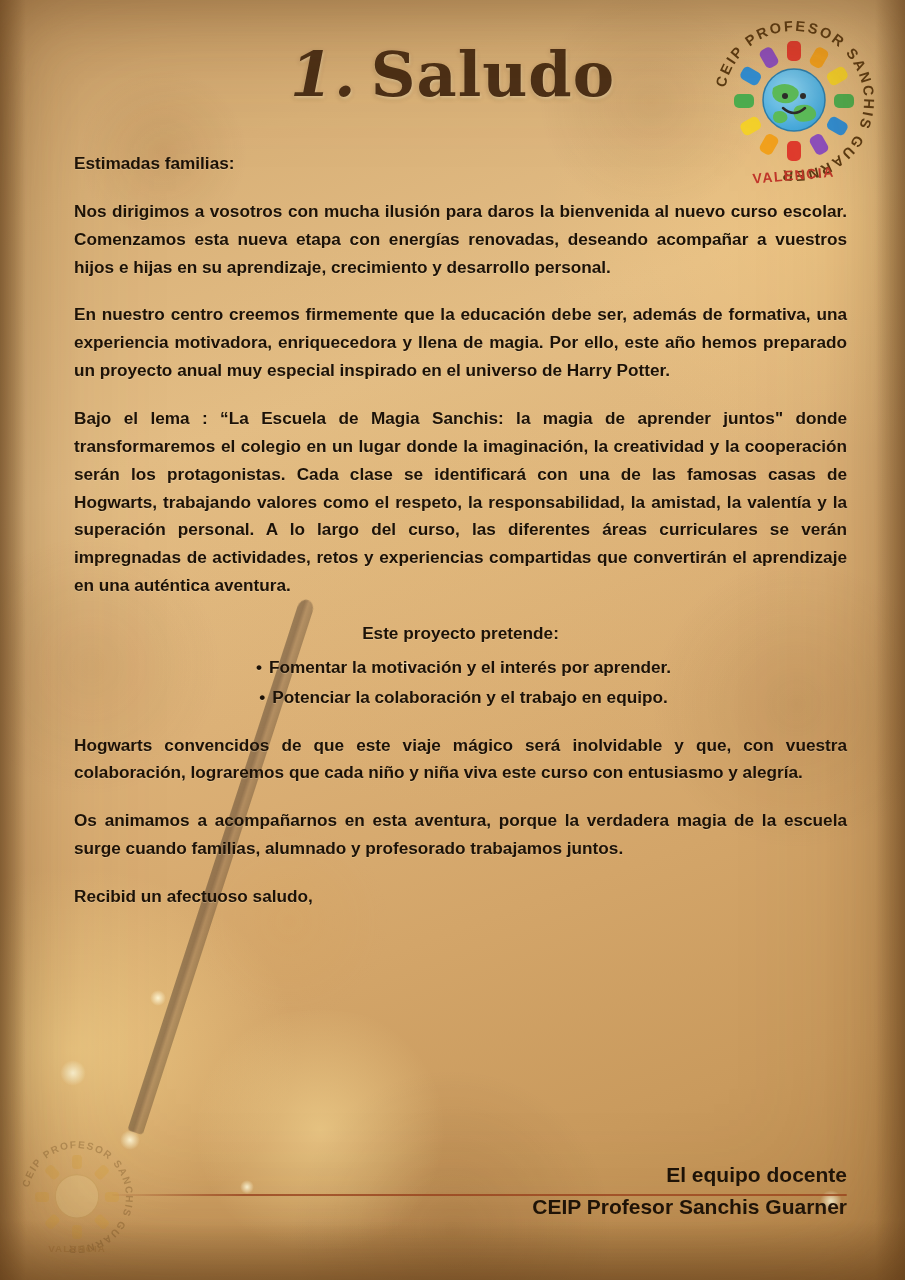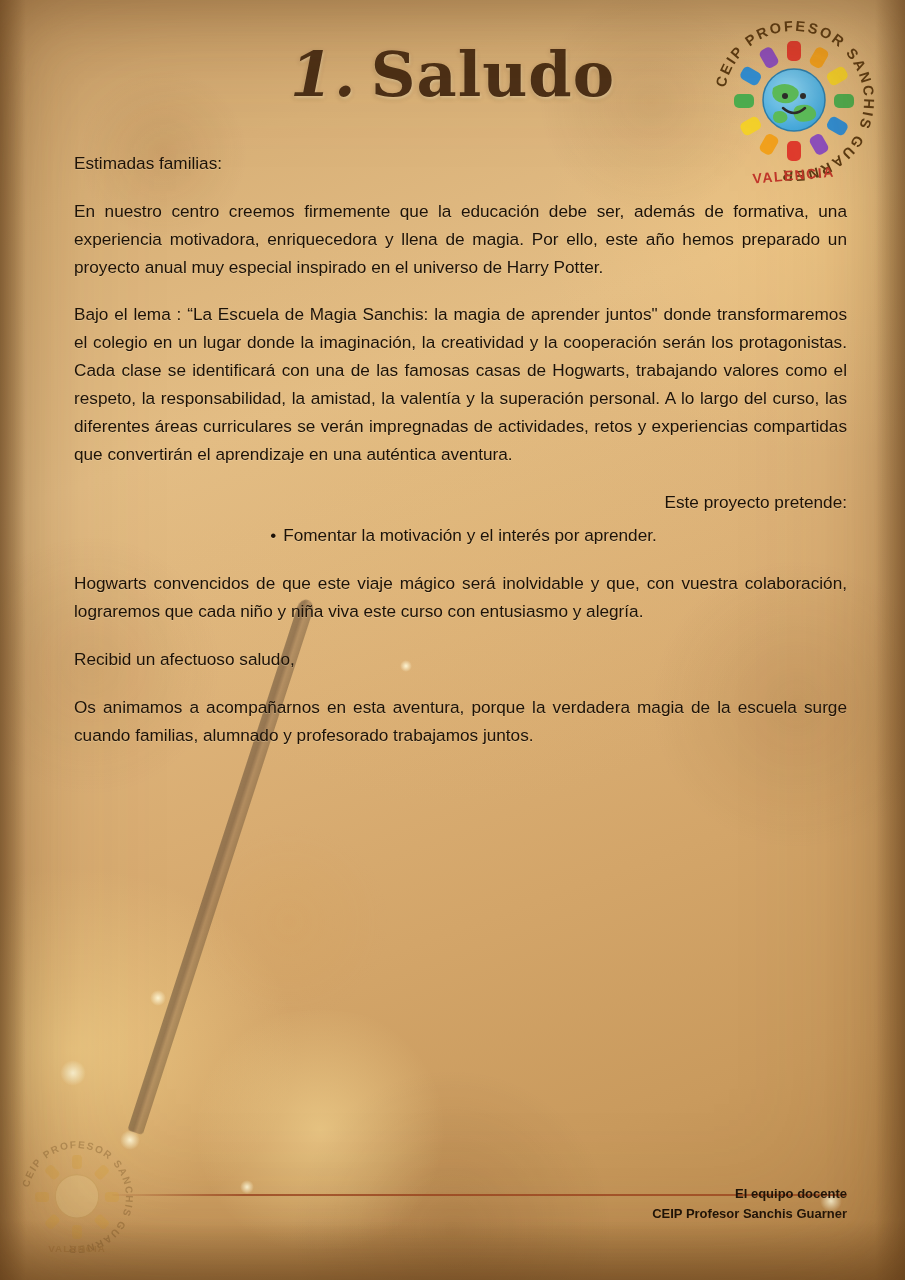--- a/index.html
+++ b/index.html
@@ -149,31 +149,31 @@
   }
 
   
   .content {
     position: absolute;
     left: 74px;
     right: 58px;
     top: 150px;
     color: #1c1208;
     font-size: 17.2px;
-    font-weight: 400;
+    font-weight: 700;
     line-height: 1.62;
     text-align: justify;
     text-shadow: 0 1px 0 rgba(255, 240, 205, 0.25);
   }
   .content p {
     margin: 0 0 20px 0;
   }
   .content p.tight {
     margin-bottom: 6px;
-    text-align: right;
+    text-align: center;
   }
   .bullets {
     margin: 0 0 20px 0;
     padding: 0;
     list-style: none;
   }
   .bullets li {
     margin: 0 0 2px 6px;
     text-align: center;
   }
@@ -181,21 +181,21 @@
     content: "•";
     margin-right: 7px;
   }
   .greeting { margin-bottom: 22px; }
 
   .signature {
     position: absolute;
     right: 58px;
     bottom: 56px;
     text-align: right;
-    font-size: 13px;
+    font-size: 21px;
     font-weight: 700;
     color: #1c1208;
     line-height: 1.55;
   }
   .sig-rule {
     position: absolute;
     left: 112px;
     right: 58px;
     bottom: 84px;
     height: 2px;
@@ -286,31 +286,33 @@
       <circle cx="84" cy="88" r="3" fill="#2b2b2b"></circle>
       <circle cx="102" cy="88" r="3" fill="#2b2b2b"></circle>
       <path d="M82 100 q11 10 22 0" stroke="#2b2b2b" stroke-width="2.5" fill="none" stroke-linecap="round"></path>
 
       <text x="93" y="172" text-anchor="middle" font-family="'Liberation Sans', sans-serif" font-size="14" font-weight="bold" fill="#c2362a" letter-spacing="1.5" transform="rotate(-5 93 172)">VALENCIA</text>
     </svg>
   </div>
 
   <div class="content">
     <p class="greeting">Estimadas familias:</p>
+    <p>Nos dirigimos a vosotros con mucha ilusión para daros la bienvenida al nuevo curso escolar. Comenzamos esta nueva etapa con energías renovadas, deseando acompañar a vuestros hijos e hijas en su aprendizaje, crecimiento y desarrollo personal.</p>
     <p>En nuestro centro creemos firmemente que la educación debe ser, además de formativa, una experiencia motivadora, enriquecedora y llena de magia. Por ello, este año hemos preparado un proyecto anual muy especial inspirado en el universo de Harry Potter.</p>
     <p>Bajo el lema : “La Escuela de Magia Sanchis: la magia de aprender juntos" donde transformaremos el colegio en un lugar donde la imaginación, la creatividad y la cooperación serán los protagonistas. Cada clase se identificará con una de las famosas casas de Hogwarts, trabajando valores como el respeto, la responsabilidad, la amistad, la valentía y la superación personal. A lo largo del curso, las diferentes áreas curriculares se verán impregnadas de actividades, retos y experiencias compartidas que convertirán el aprendizaje en una auténtica aventura.</p>
 
     <p class="tight">Este proyecto pretende:</p>
     <ul class="bullets">
       <li>Fomentar la motivación y el interés por aprender.</li>
+      <li>Potenciar la colaboración y el trabajo en equipo.</li>
     </ul>
 
     <p>Hogwarts convencidos de que este viaje mágico será inolvidable y que, con vuestra colaboración, lograremos que cada niño y niña viva este curso con entusiasmo y alegría.</p>
+    <p>Os animamos a acompañarnos en esta aventura, porque la verdadera magia de la escuela surge cuando familias, alumnado y profesorado trabajamos juntos.</p>
     <p>Recibid un afectuoso saludo,</p>
-    <p>Os animamos a acompañarnos en esta aventura, porque la verdadera magia de la escuela surge cuando familias, alumnado y profesorado trabajamos juntos.</p>
   </div>
 
   <div class="sig-rule"></div>
   <div class="signature">
     <div>El equipo docente</div>
     <div>CEIP Profesor Sanchis Guarner</div>
   </div>
 
   <div class="logo-watermark">
     <svg width="130" height="130" viewBox="0 0 186 186" aria-hidden="true">

